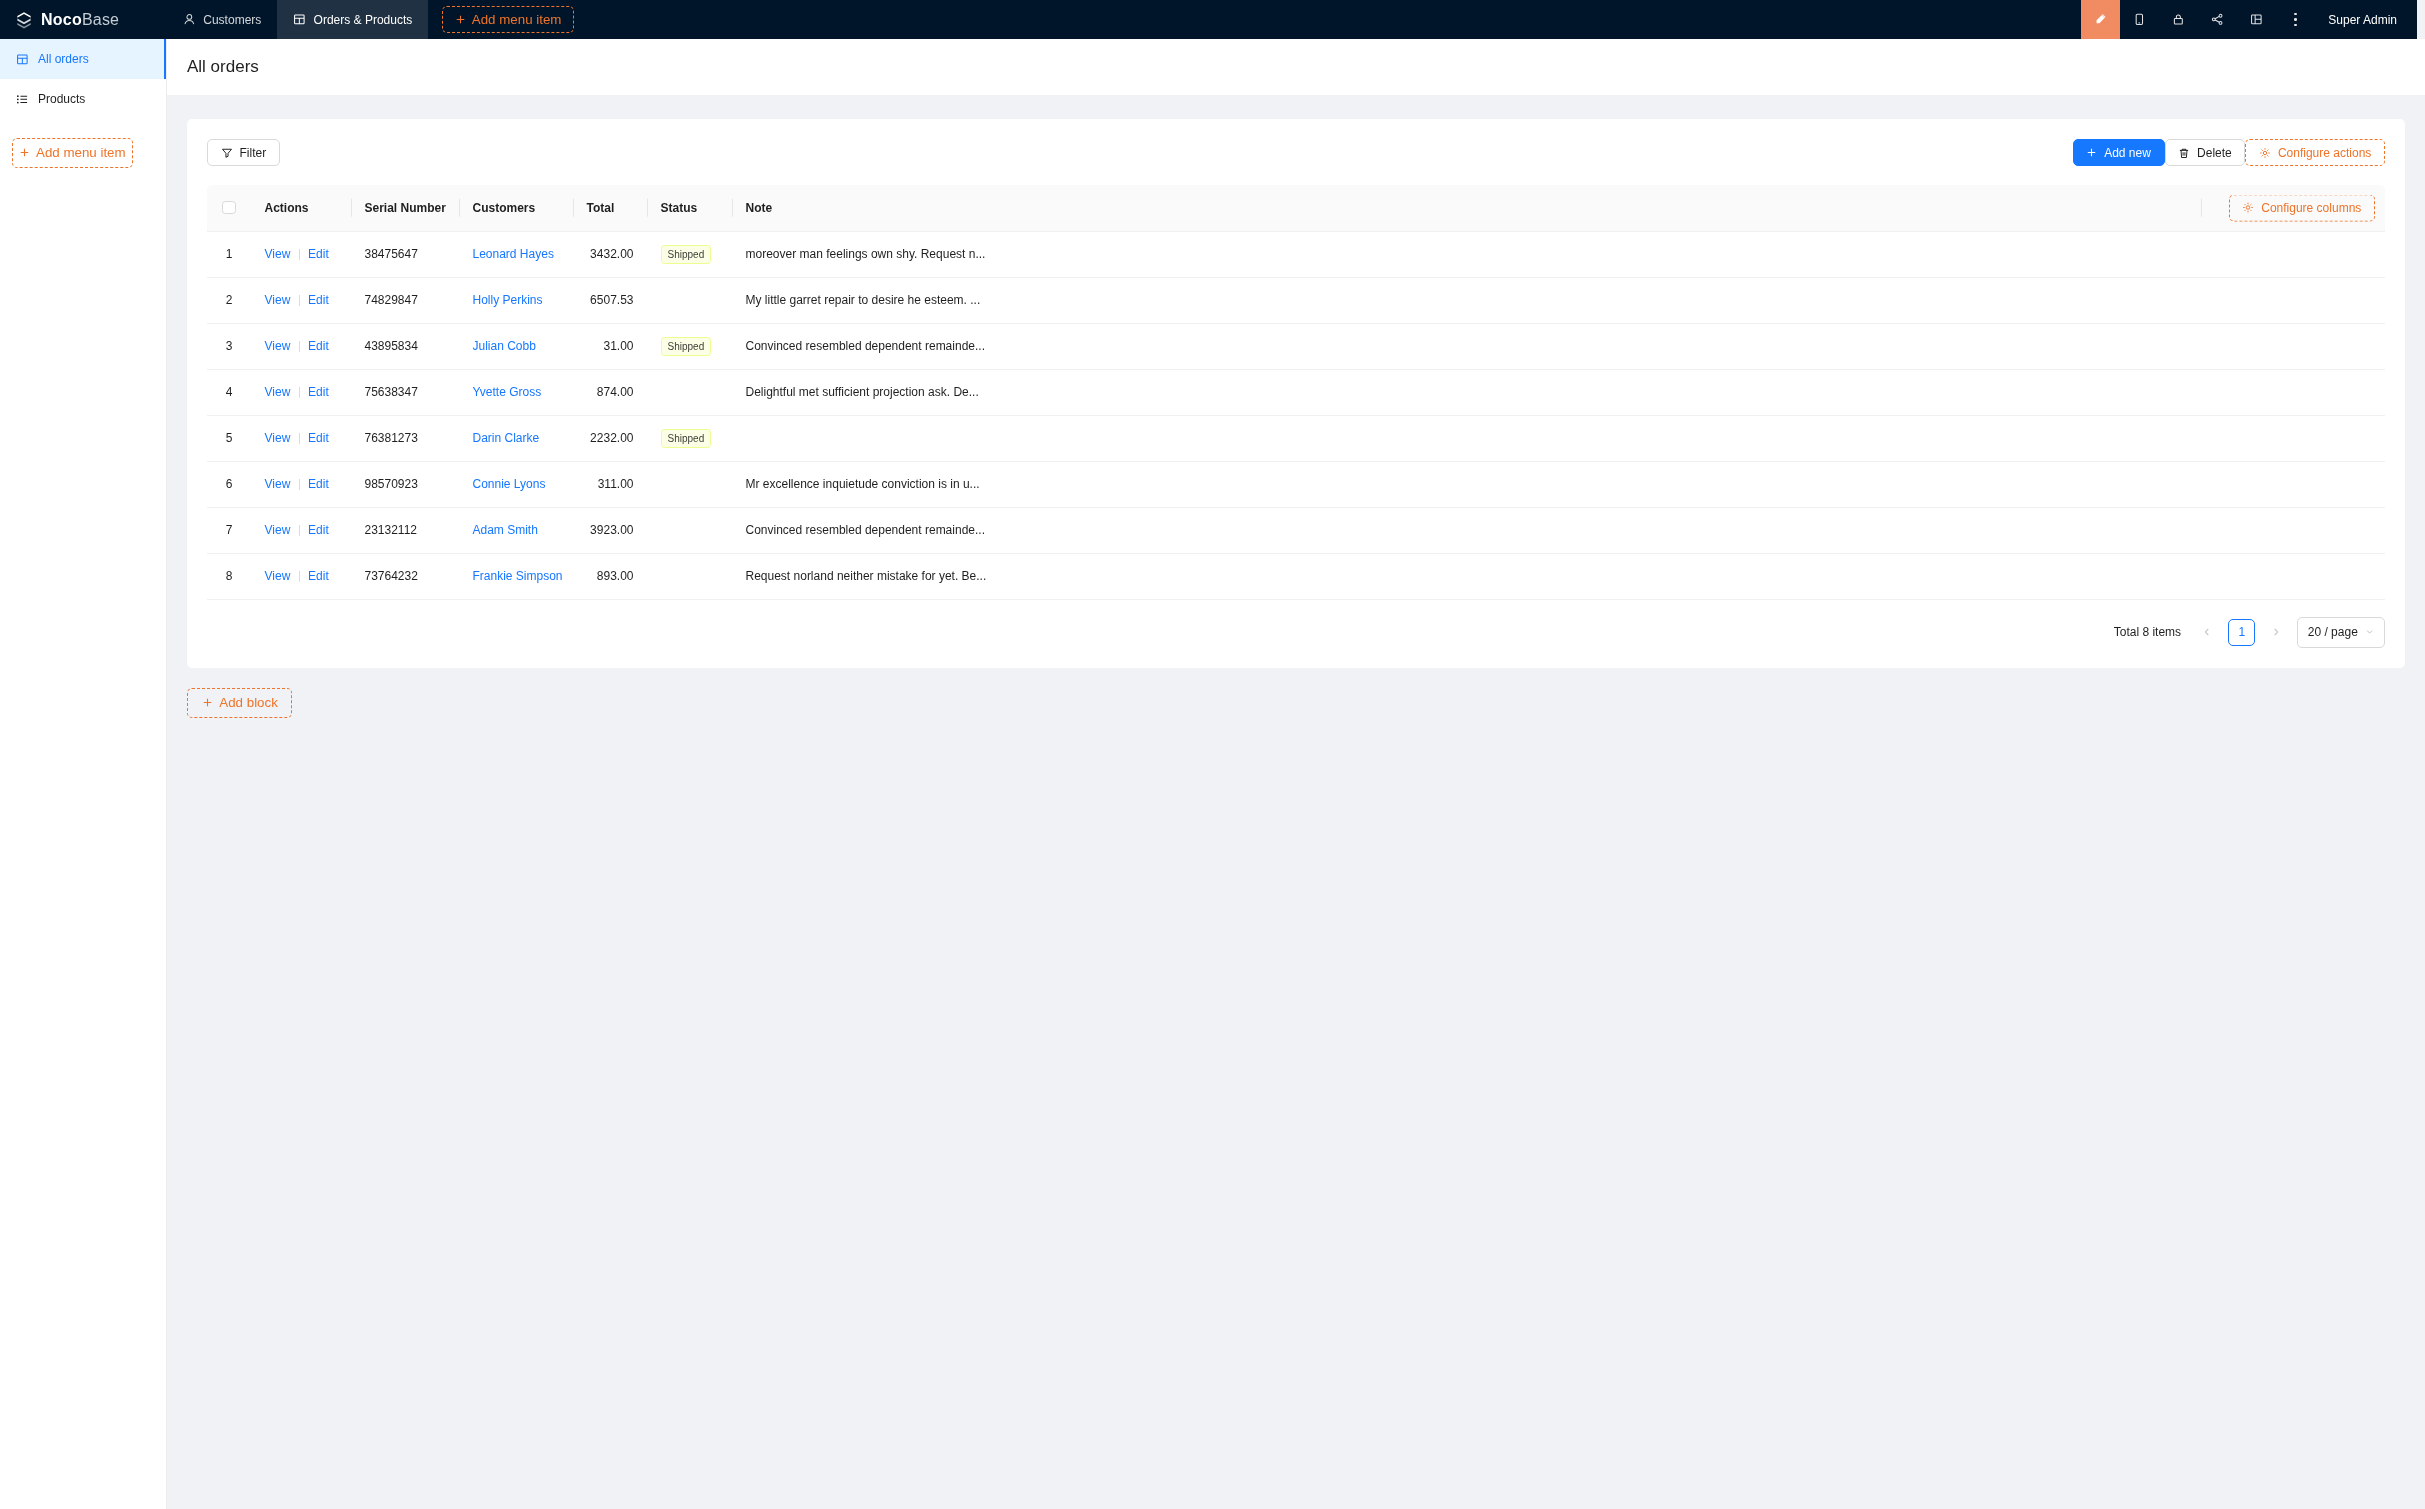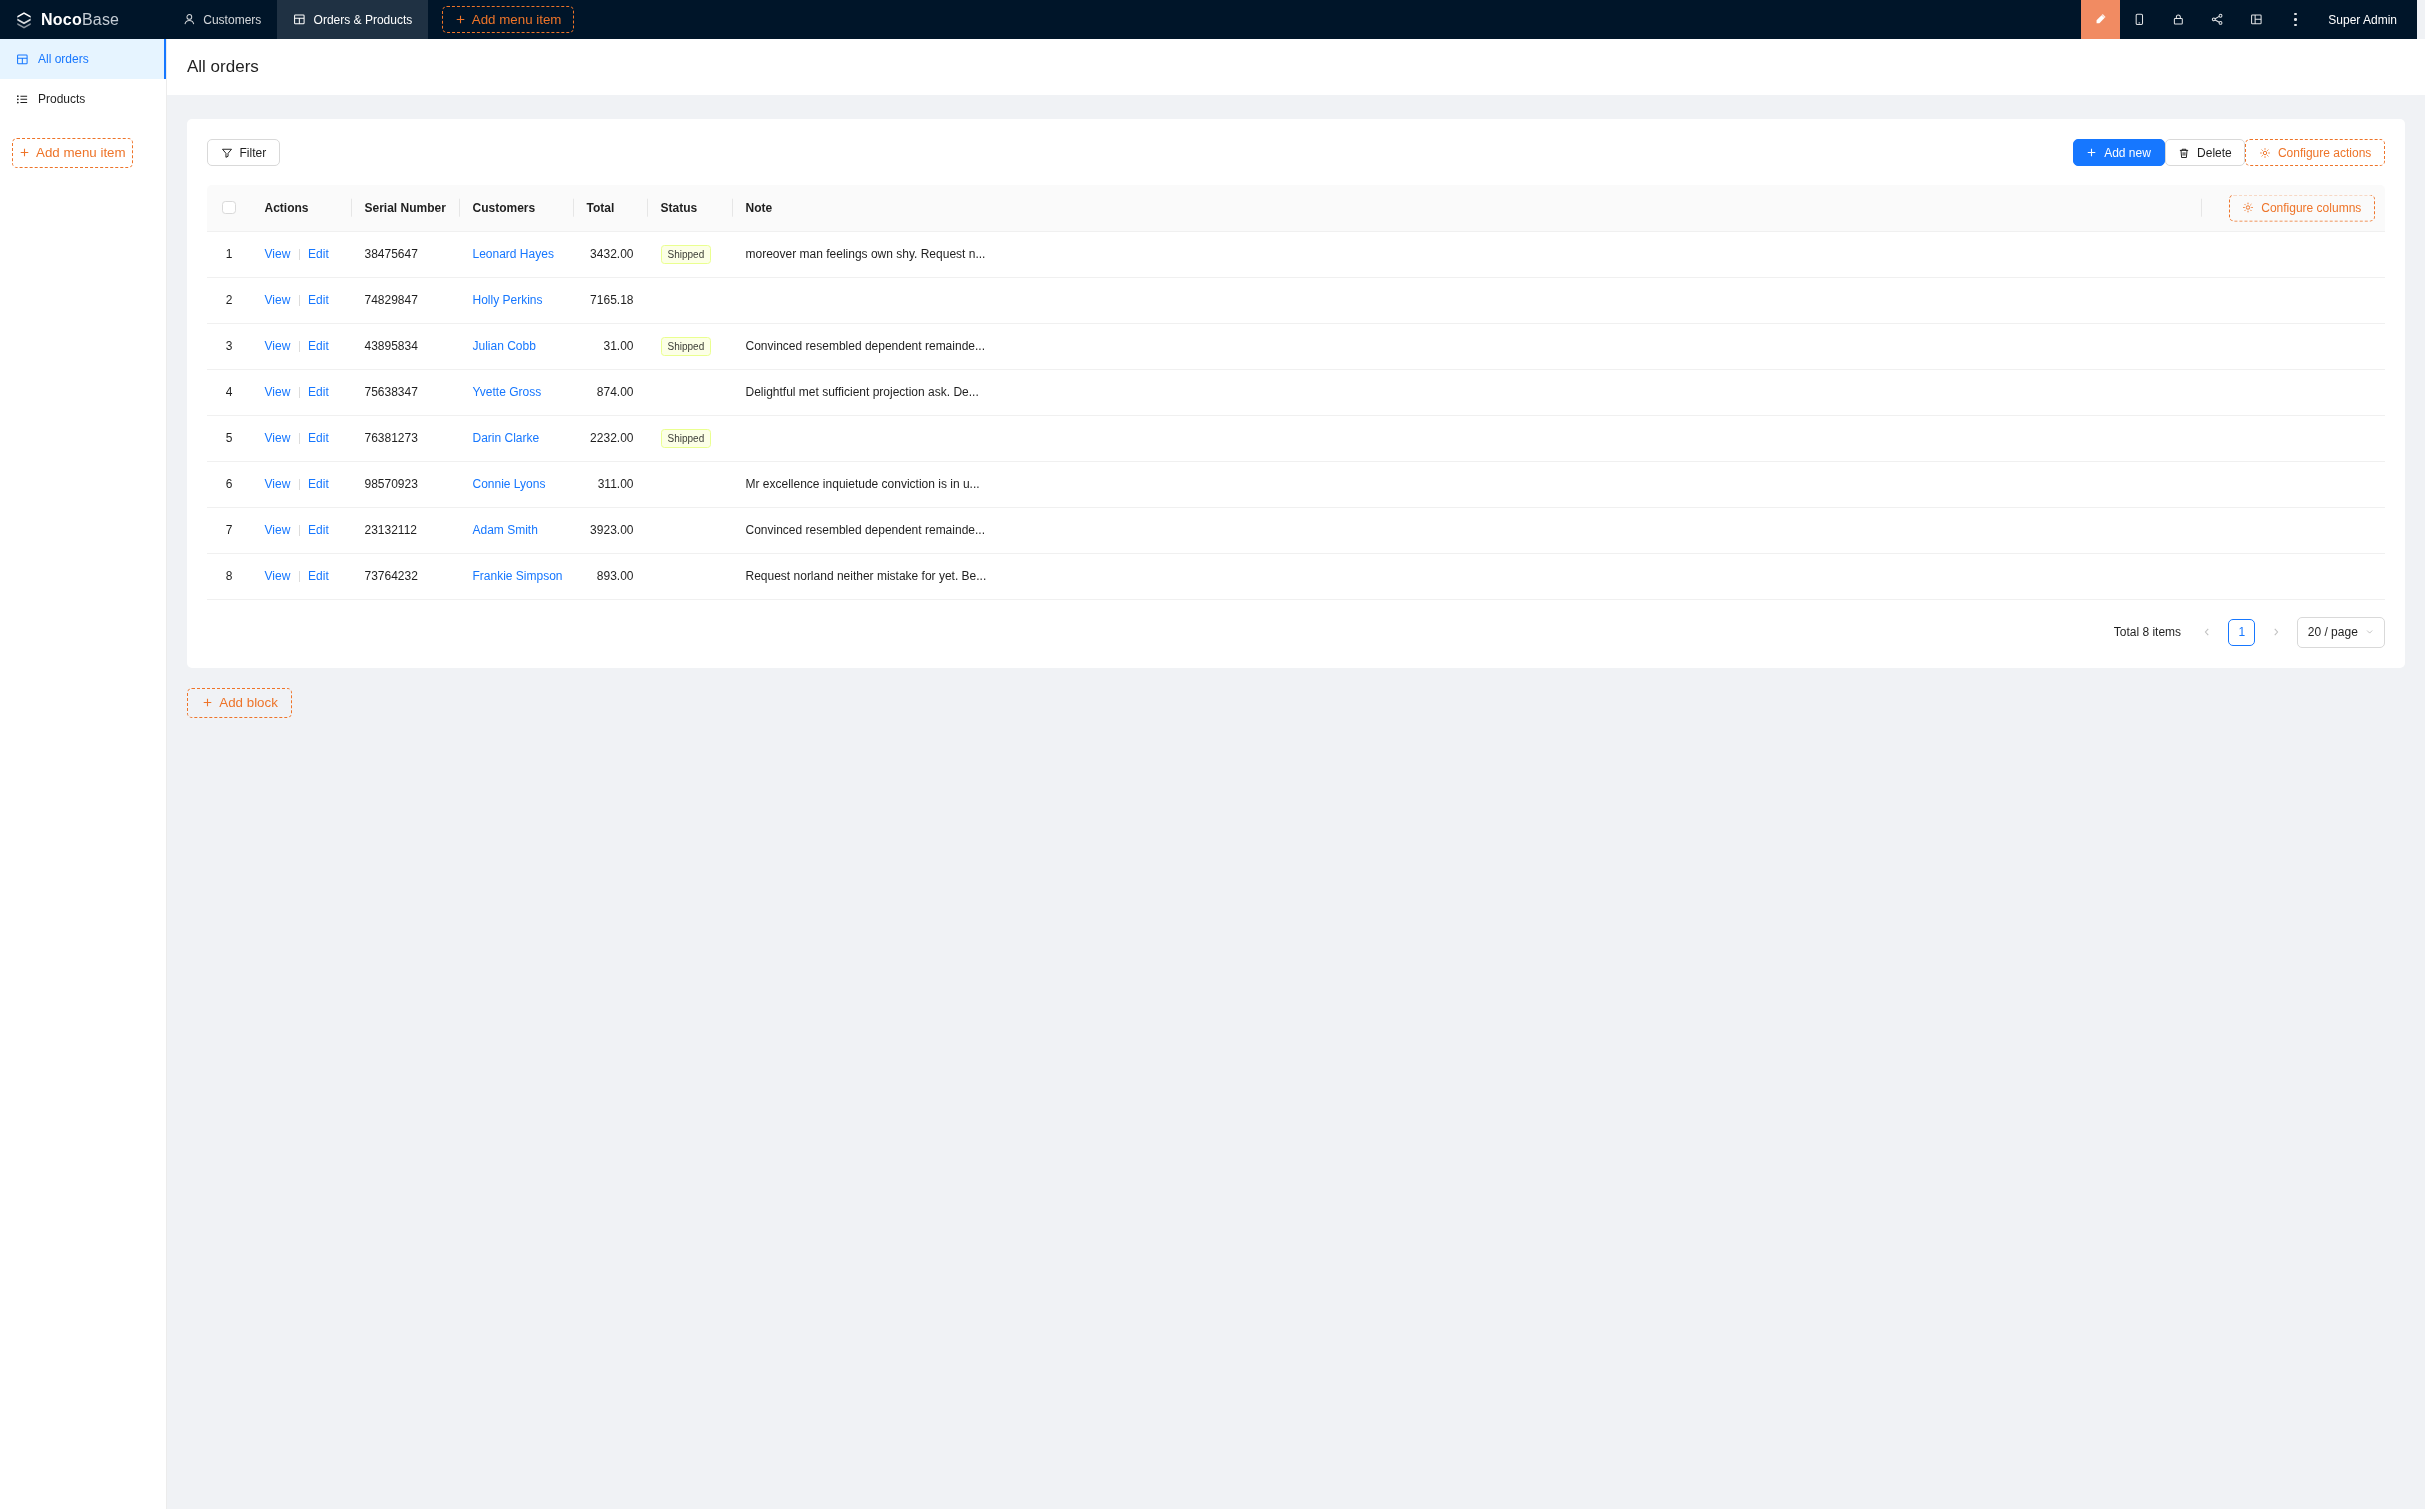--- a/index.html
+++ b/index.html
@@ -374,24 +374,25 @@
 
   <div class="trow">
     <div class="td td-idx">2</div>
     <div class="td">
       <span class="link">View</span><span class="action-sep"></span><span class="link">Edit</span>
     </div>
     <div class="td">74829847</div>
     <div class="td">
       <span class="link">Holly Perkins</span>
     </div>
-    <div class="td td-total">7165.18</div>
+    <div class="td td-total">6507.53</div>
     <div class="td">
       
     </div>
+    <div class="td">My little garret repair to desire he esteem. ...</div>
   </div>
 
   <div class="trow">
     <div class="td td-idx">3</div>
     <div class="td">
       <span class="link">View</span><span class="action-sep"></span><span class="link">Edit</span>
     </div>
     <div class="td">43895834</div>
     <div class="td">
       <span class="link">Julian Cobb</span>

